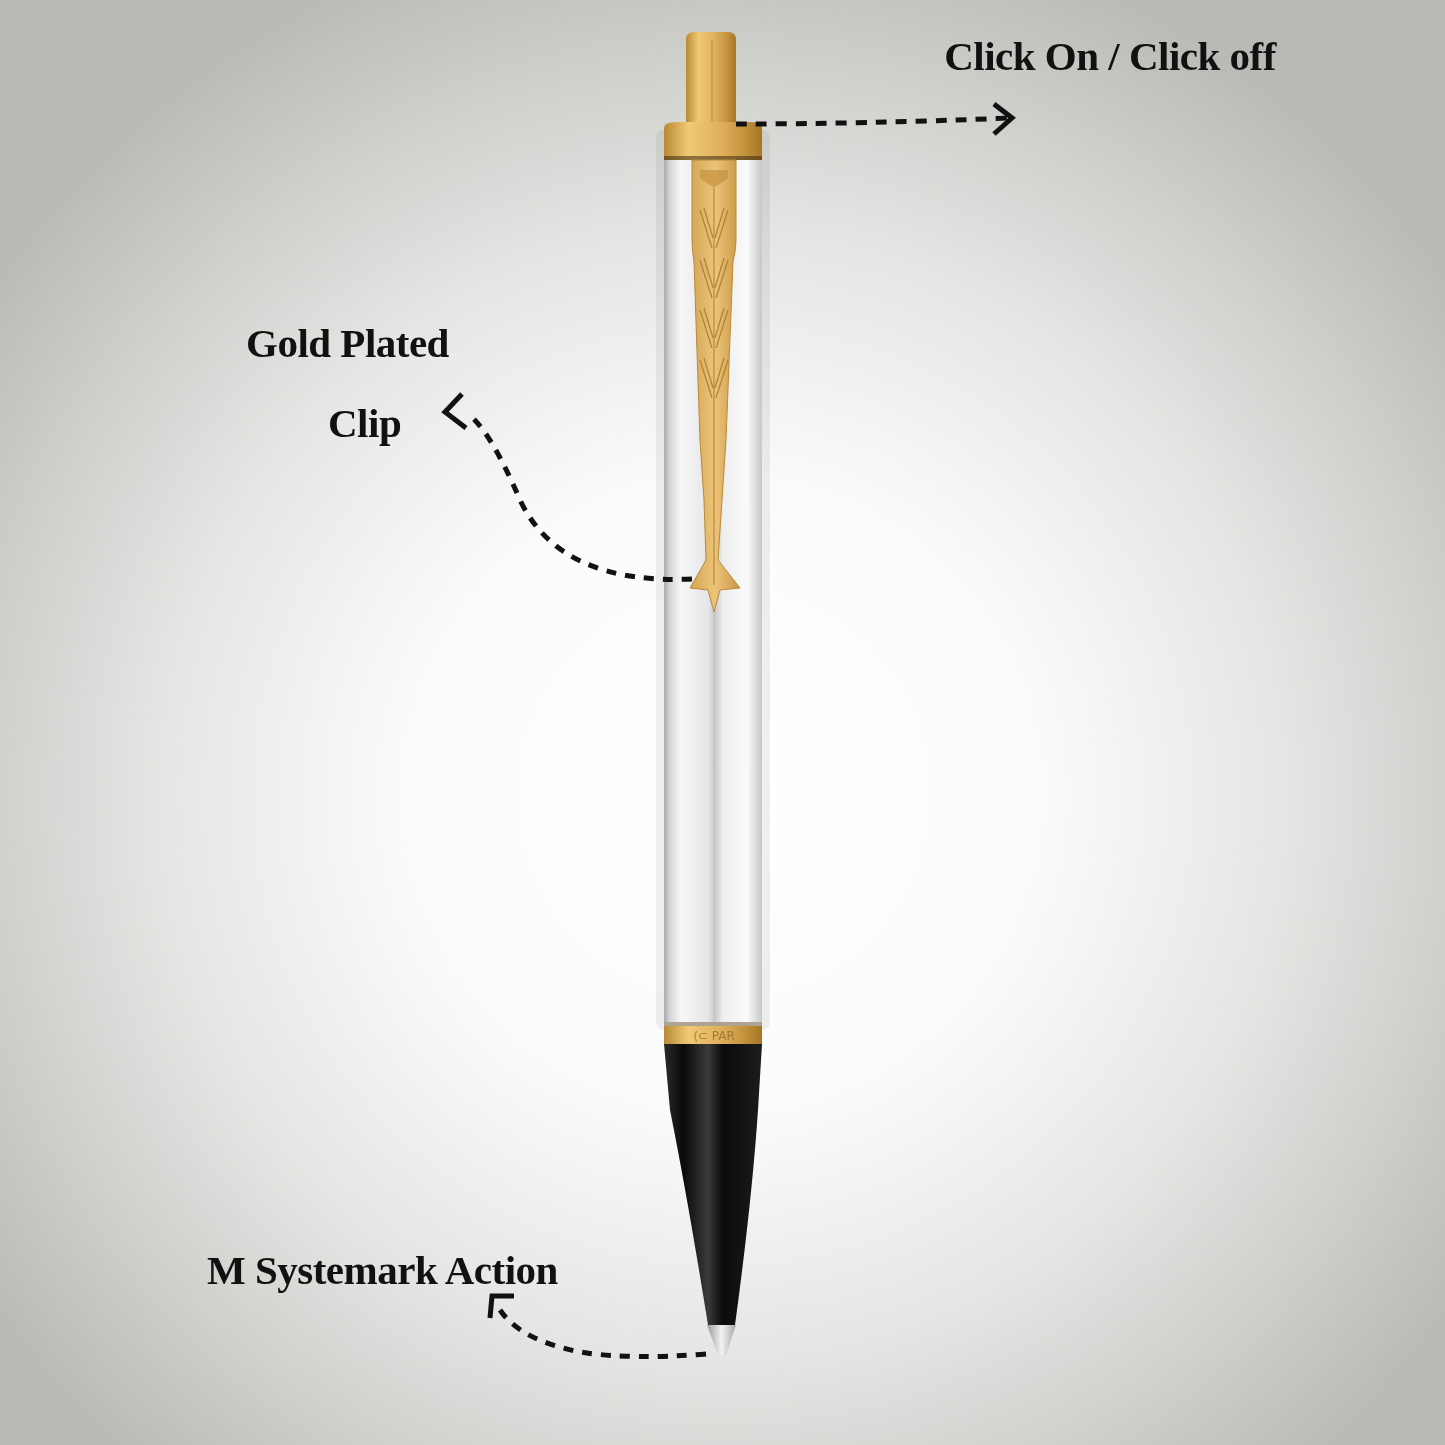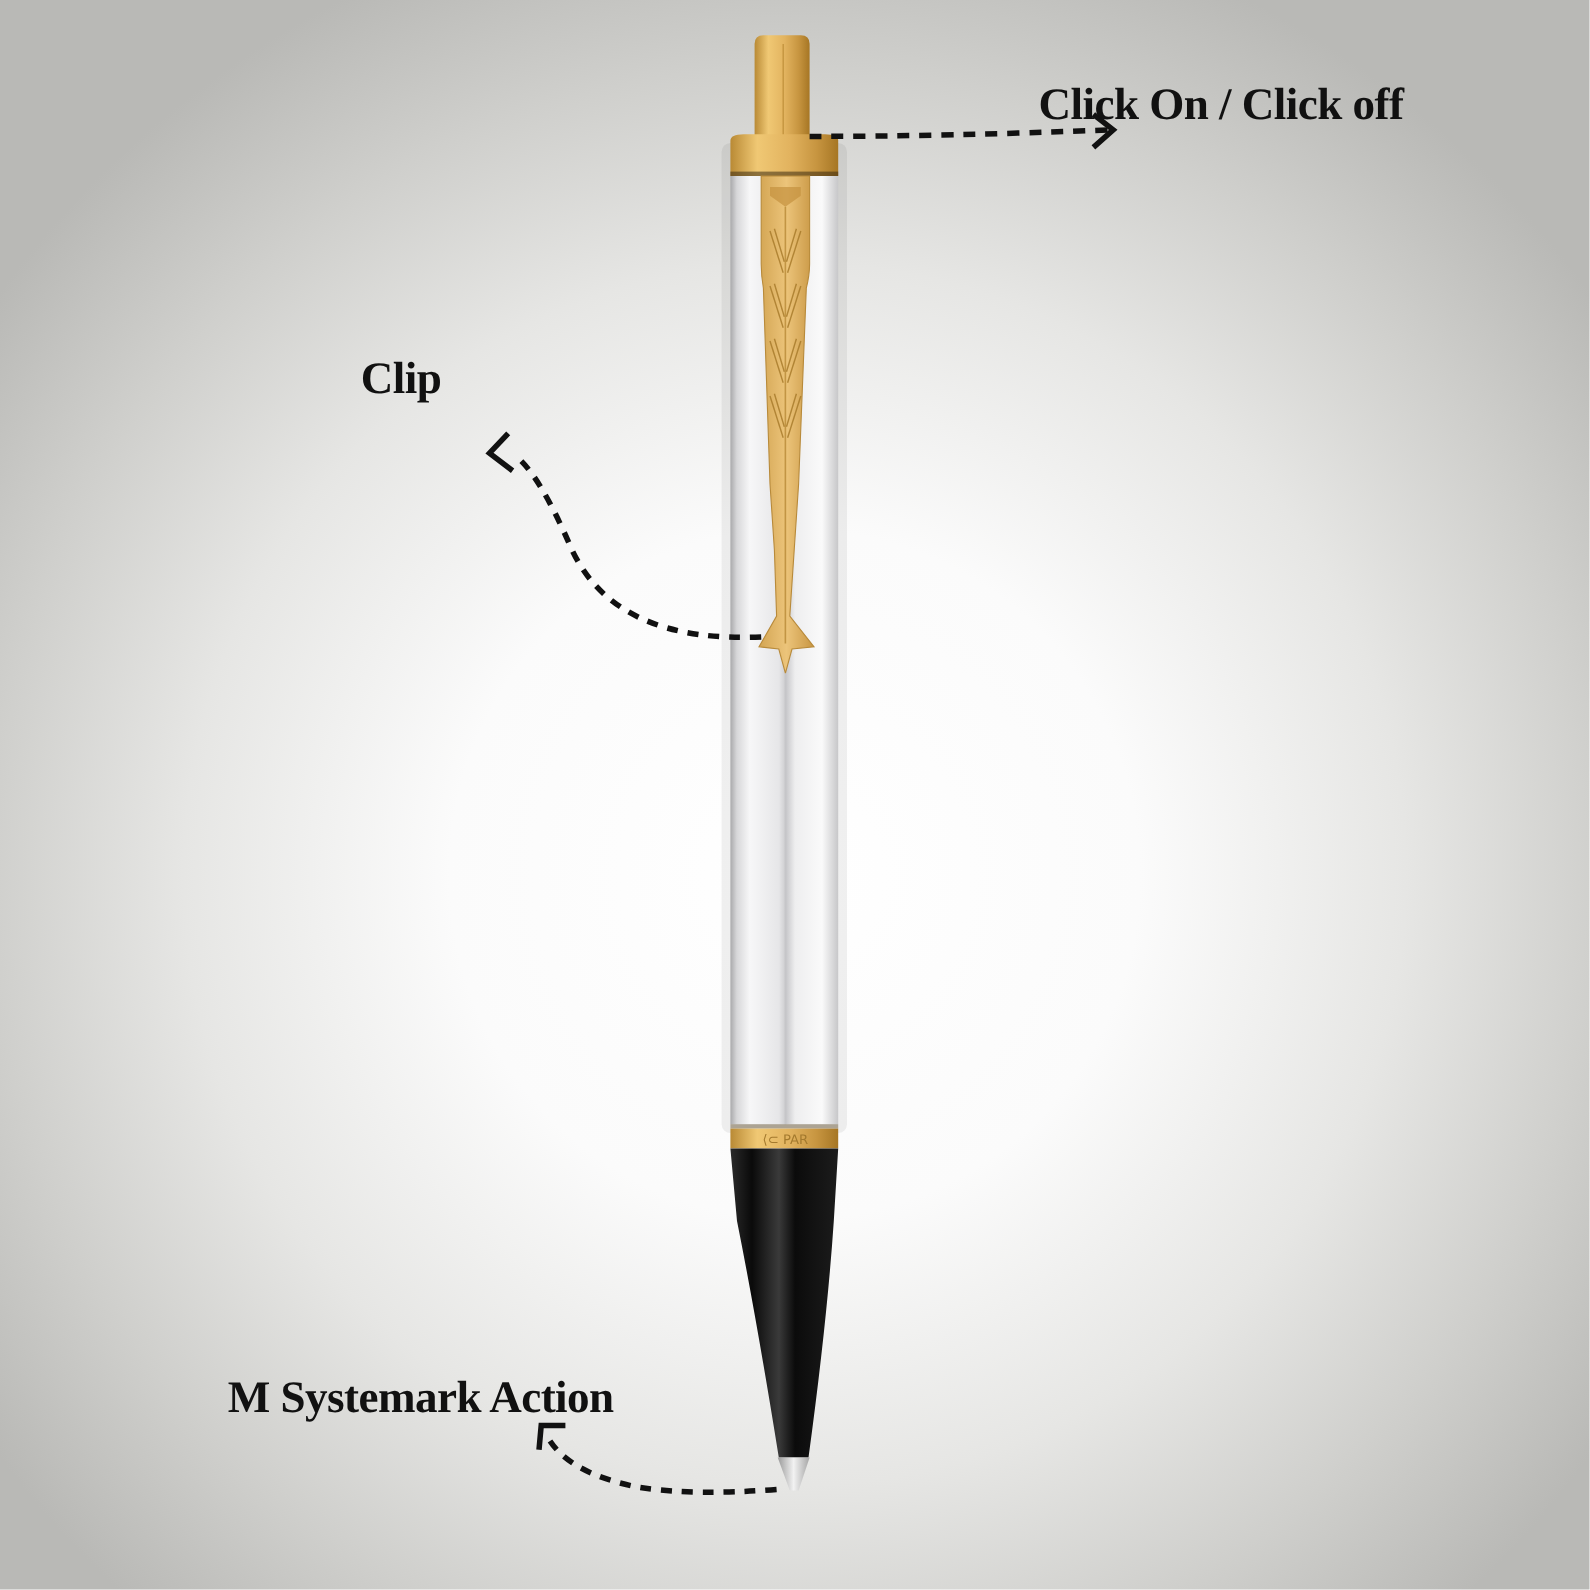--- a/index.html
+++ b/index.html
@@ -7,25 +7,25 @@
       width: 1445px; height: 1445px; overflow: hidden; position: relative;
       background: radial-gradient(ellipse 62% 62% at 50% 55%, #ffffff 0%, #fbfbfb 35%, #e6e6e4 62%, #cfcfcc 82%, #b9b9b6 100%);
       font-family: "DejaVu Serif", "Liberation Serif", serif;
     }
     .label {
       position: absolute; color: #111; font-weight: bold;
       font-family: "Liberation Serif", "DejaVu Serif", serif;
       font-size: 41px; line-height: 56px; white-space: nowrap;
       letter-spacing: -0.5px;
     }
-    #lbl-click { left: 910px; top: 28px; text-align: center; width: 400px; margin-top: 38px; }
+    #lbl-click { left: 910px; top: 28px; text-align: center; width: 400px; }
     #lbl-click .l2 { display: block; }
     #lbl-clip { left: 246px; top: 315px; width: 260px; }
     #lbl-clip .l1 { display: block; }
-    #lbl-clip .l2 { display: block; padding-left: 82px; }
+    #lbl-clip .l2 { display: block; padding-left: 82px; margin-top: 24px; }
     #lbl-refill { left: 207px; top: 1242px; }
     svg.overlay { position: absolute; left: 0; top: 0; }
   </style>
 </head>
 <body>
 
 <svg class="overlay" width="1445" height="1445" viewBox="0 0 1445 1445">
   <defs>
     <linearGradient id="steel" x1="0" x2="1" y1="0" y2="0">
       <stop offset="0" stop-color="#a9a9ab"></stop>
@@ -132,16 +132,17 @@
     <path d="M706,1354 Q630,1360 580,1352 Q520,1340 500,1310" stroke-width="5" stroke-dasharray="10,9"></path>
     <path d="M490,1318 L492,1296 L514,1296" stroke-width="5"></path>
   </g>
 </svg>
 
 <div id="lbl-click" class="label">
   <span class="l1">Click On / Click off</span>
 </div>
 
 <div id="lbl-clip" class="label">
+  <span class="l1">Gold Plated</span>
   <span class="l2">Clip</span>
 </div>
 
 <div id="lbl-refill" class="label">M Systemark Action</div>
 
 </body></html>

